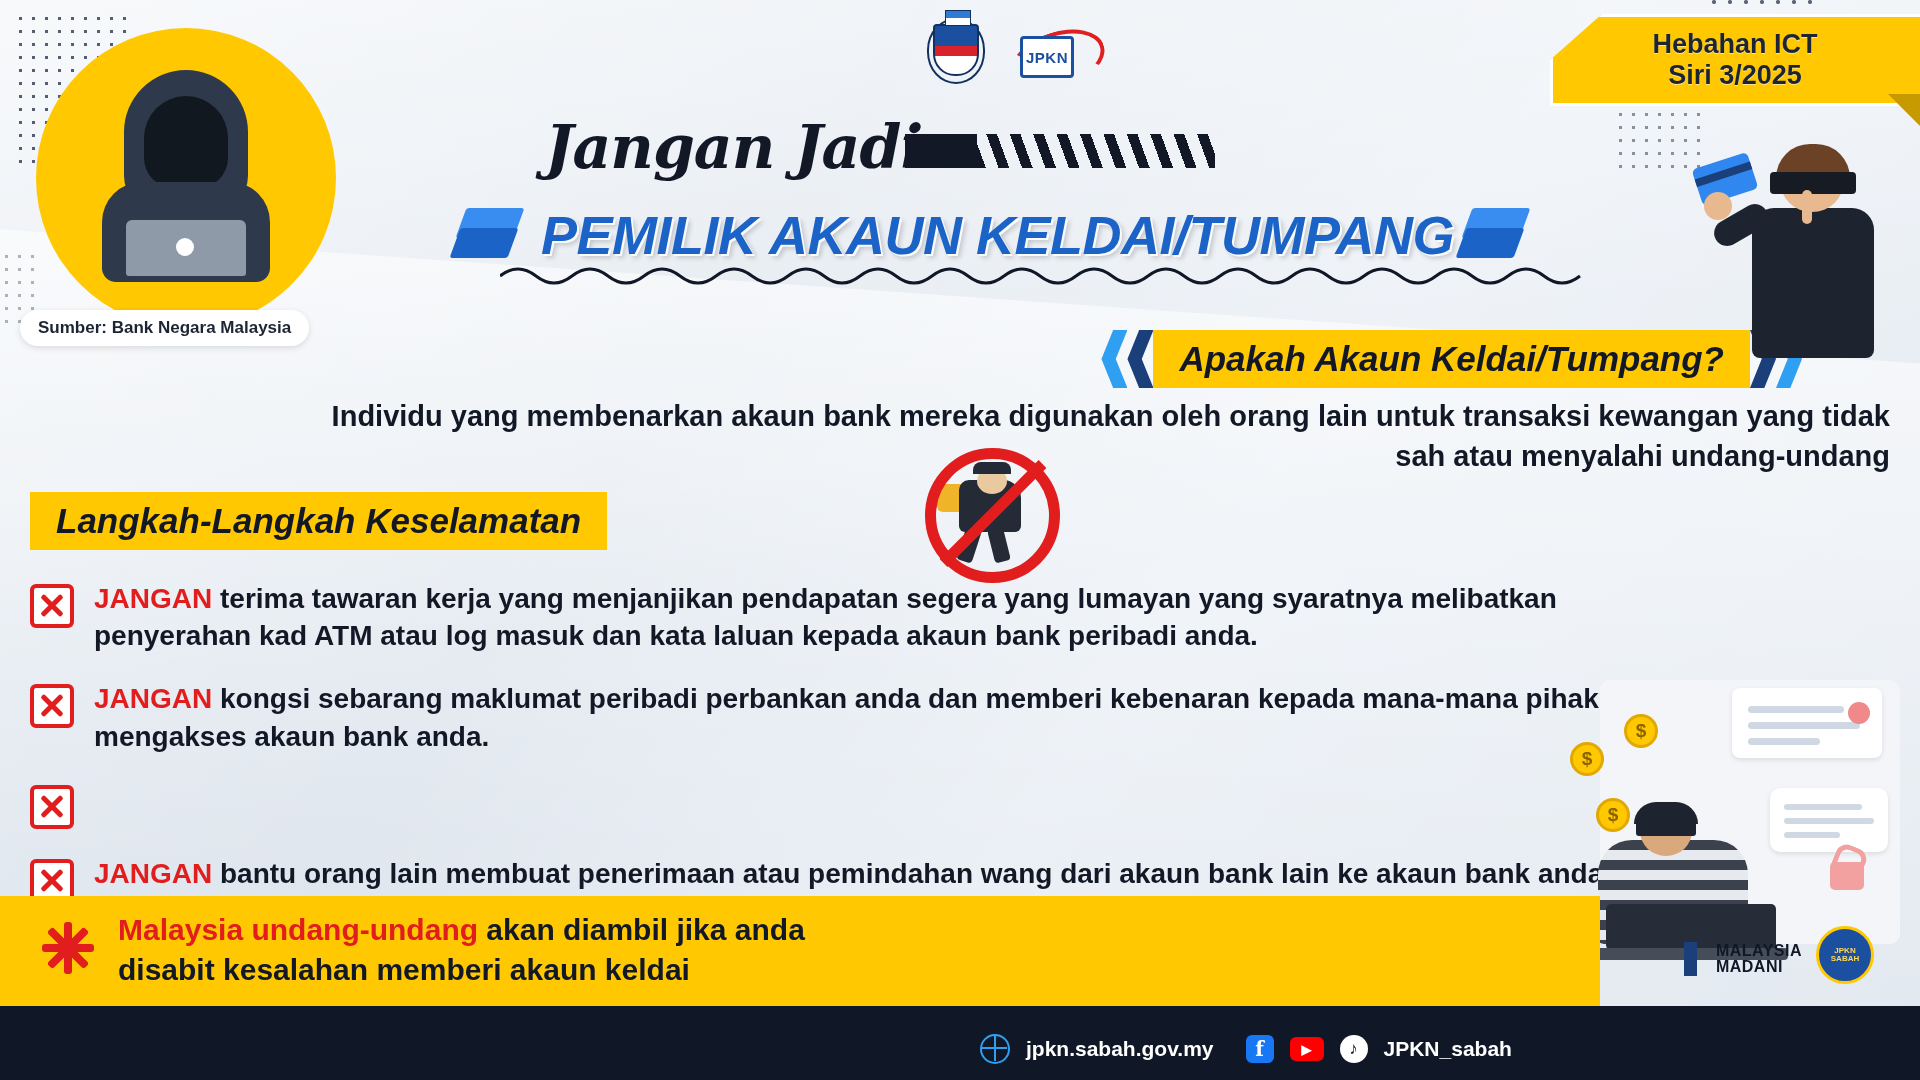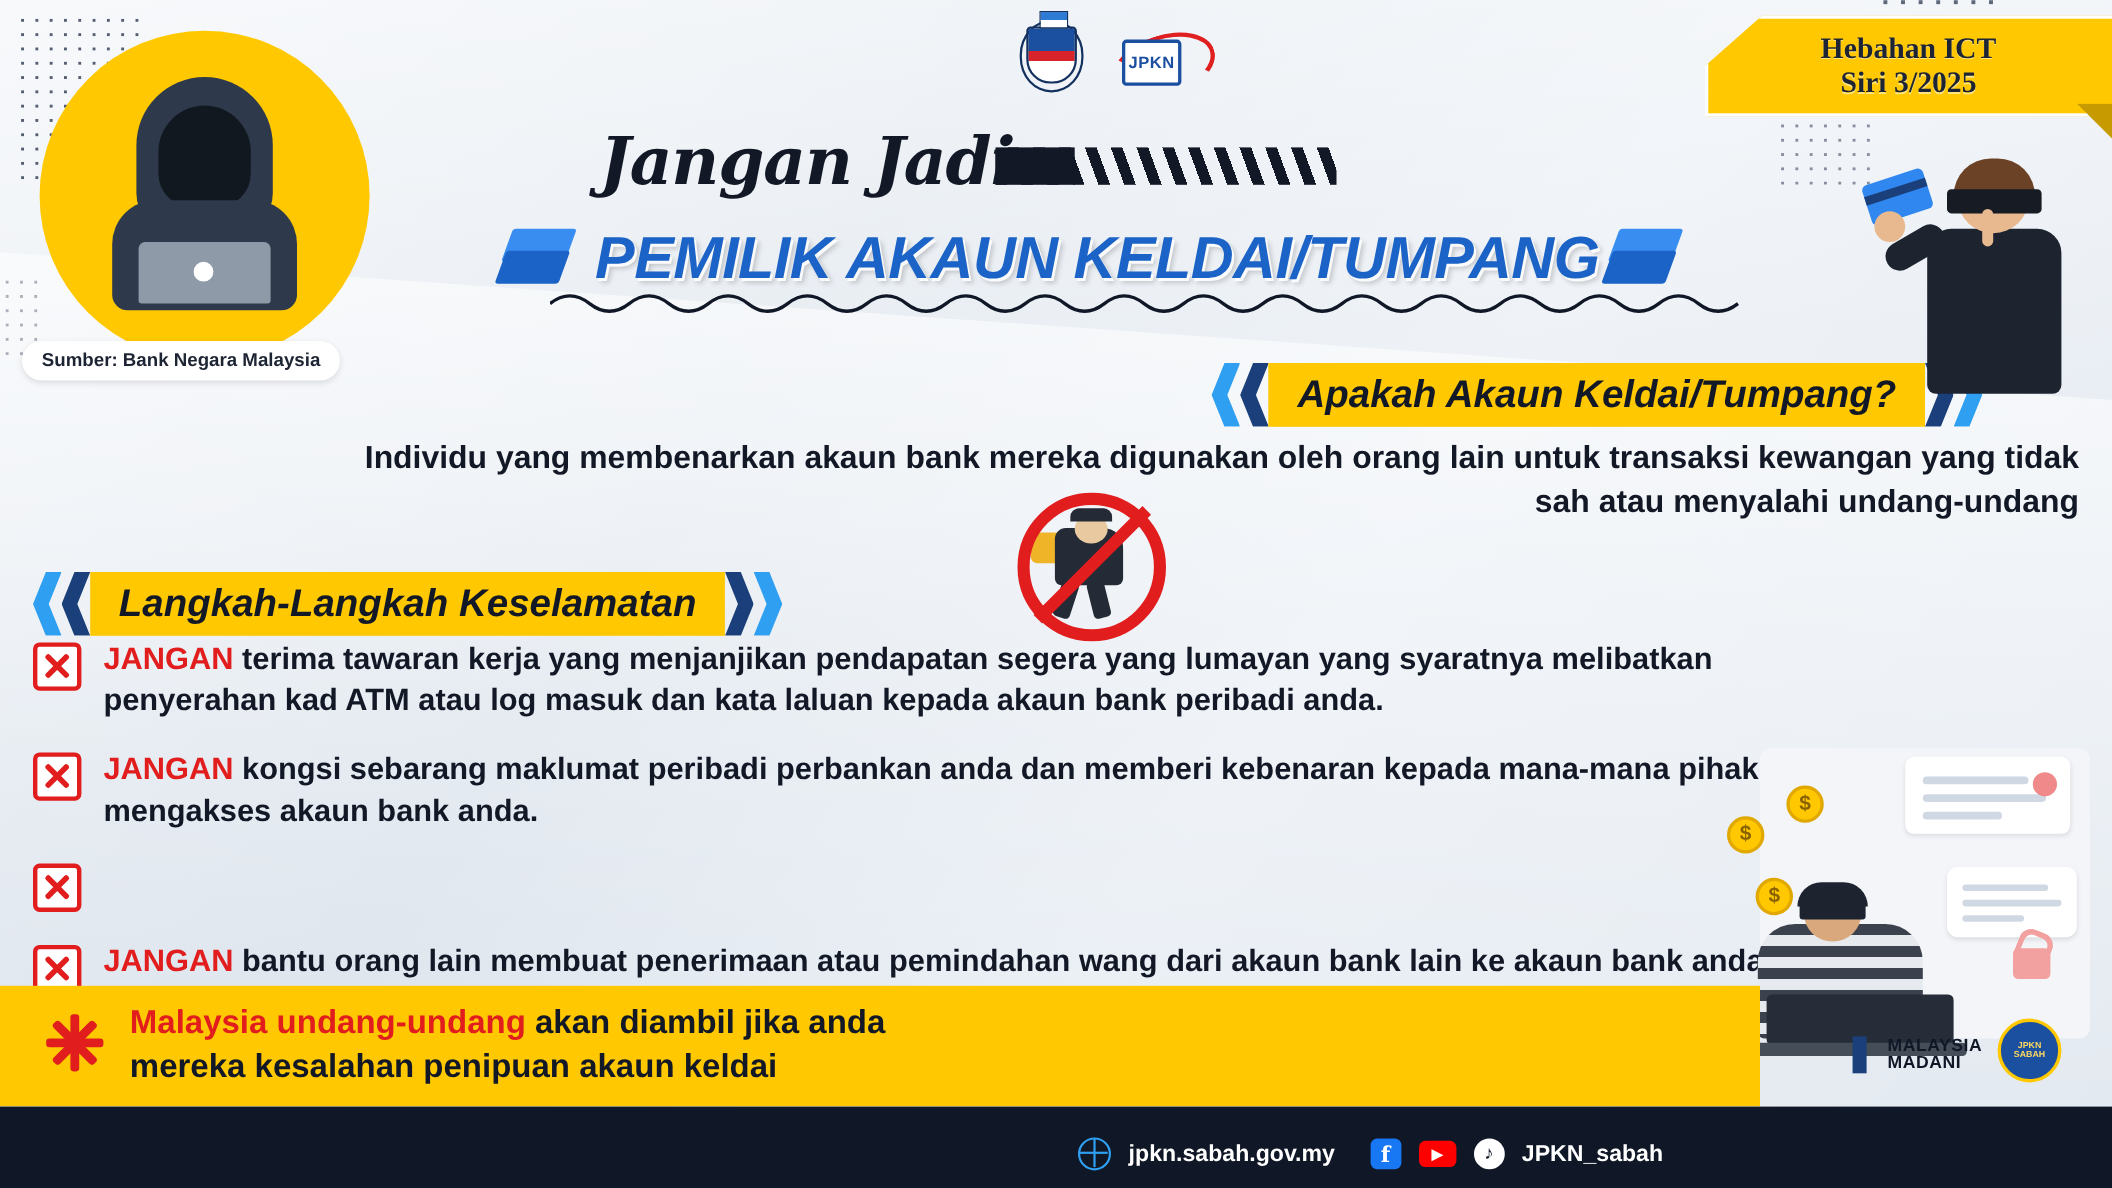--- a/index.html
+++ b/index.html
@@ -147,21 +147,21 @@
     border-radius: 50%;
     transform: rotate(-18deg);
     border-left-color: transparent;
     border-bottom-color: transparent;
   }
 
   
   .ribbon {
     position: absolute;
     right: 0px; top: 14px;
-    width: 370px; height: 92px; font-family: Liberation Serif, serif;
+    width: 370px; height: 92px;
   }
   .ribbon-bg {
     position: absolute; inset: 0;
     background: #ffc800;
     clip-path: polygon(52px 0, 100% 0, 100% 100%, 0 100%, 0 46px);
     border: 3px solid #fff;
     border-right: none;
   }
   .ribbon-fold {
     position: absolute;
@@ -269,21 +269,21 @@
   }
   .chev-blue, .chev-dark {
     width: 26px; height: 58px;
   }
   .chev-dark  { background: #1b3f7a; }
   .chev-blue  { background: #2f9ff2; }
   .chev-left-dark  { clip-path: polygon(100% 0, 55% 50%, 100% 100%, 45% 100%, 0 50%, 45% 0); }
   .chev-right-dark { clip-path: polygon(0 0, 45% 50%, 0 100%, 55% 100%, 100% 50%, 55% 0); }
 
   .banner-apakah { right: 118px; top: 330px; }
-  .banner-langkah { left: 30px; top: 520px; }
+  .banner-langkah { left: 30px; top: 492px; flex-direction: column; }
 
   
   .para {
     position: absolute;
     left: 300px; top: 396px;
     width: 1590px;
     text-align: right;
     font-size: 29px;
     font-weight: 800;
     color: #121826;
@@ -693,21 +693,21 @@
   <div class="burst">
     <span></span>
       <span></span>
       <span></span>
       <span></span>
   </div>
   <div class="footer-text">
     <div>
       <span class="kw">Malaysia undang-undang</span><span> akan diambil jika anda</span>
     </div>
-    <div>mereka kesalahan penipuan akaun keldai</div>
+    <div>disabit kesalahan memberi akaun keldai</div>
   </div>
 
   <div class="madani">
     <div class="madani-mark"></div>
     <div class="madani-text">
       <div>MALAYSIA</div>
       <div>MADANI</div>
     </div>
   </div>
   <div class="seal">JPKN SABAH</div>

